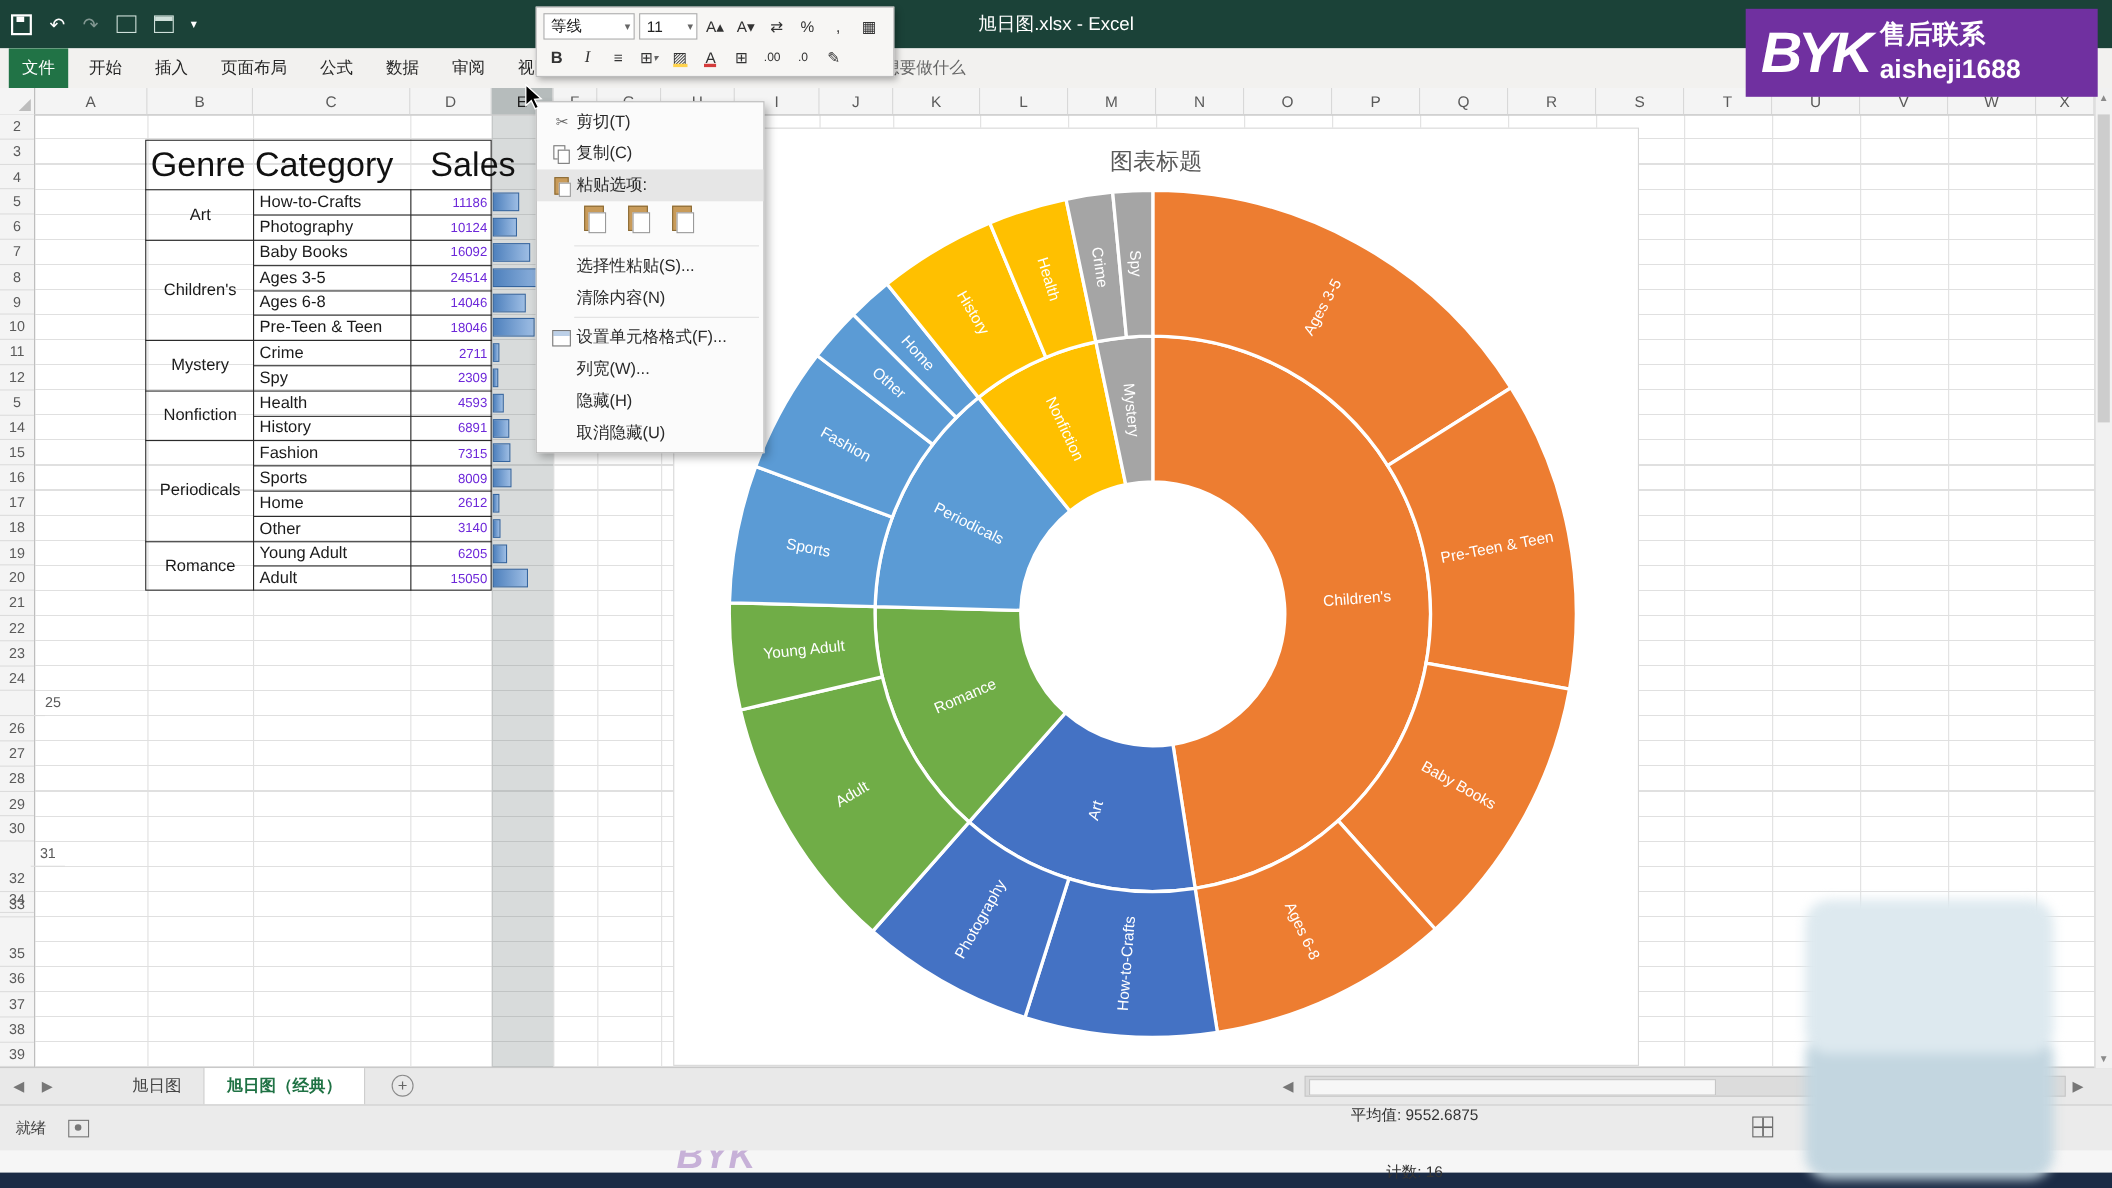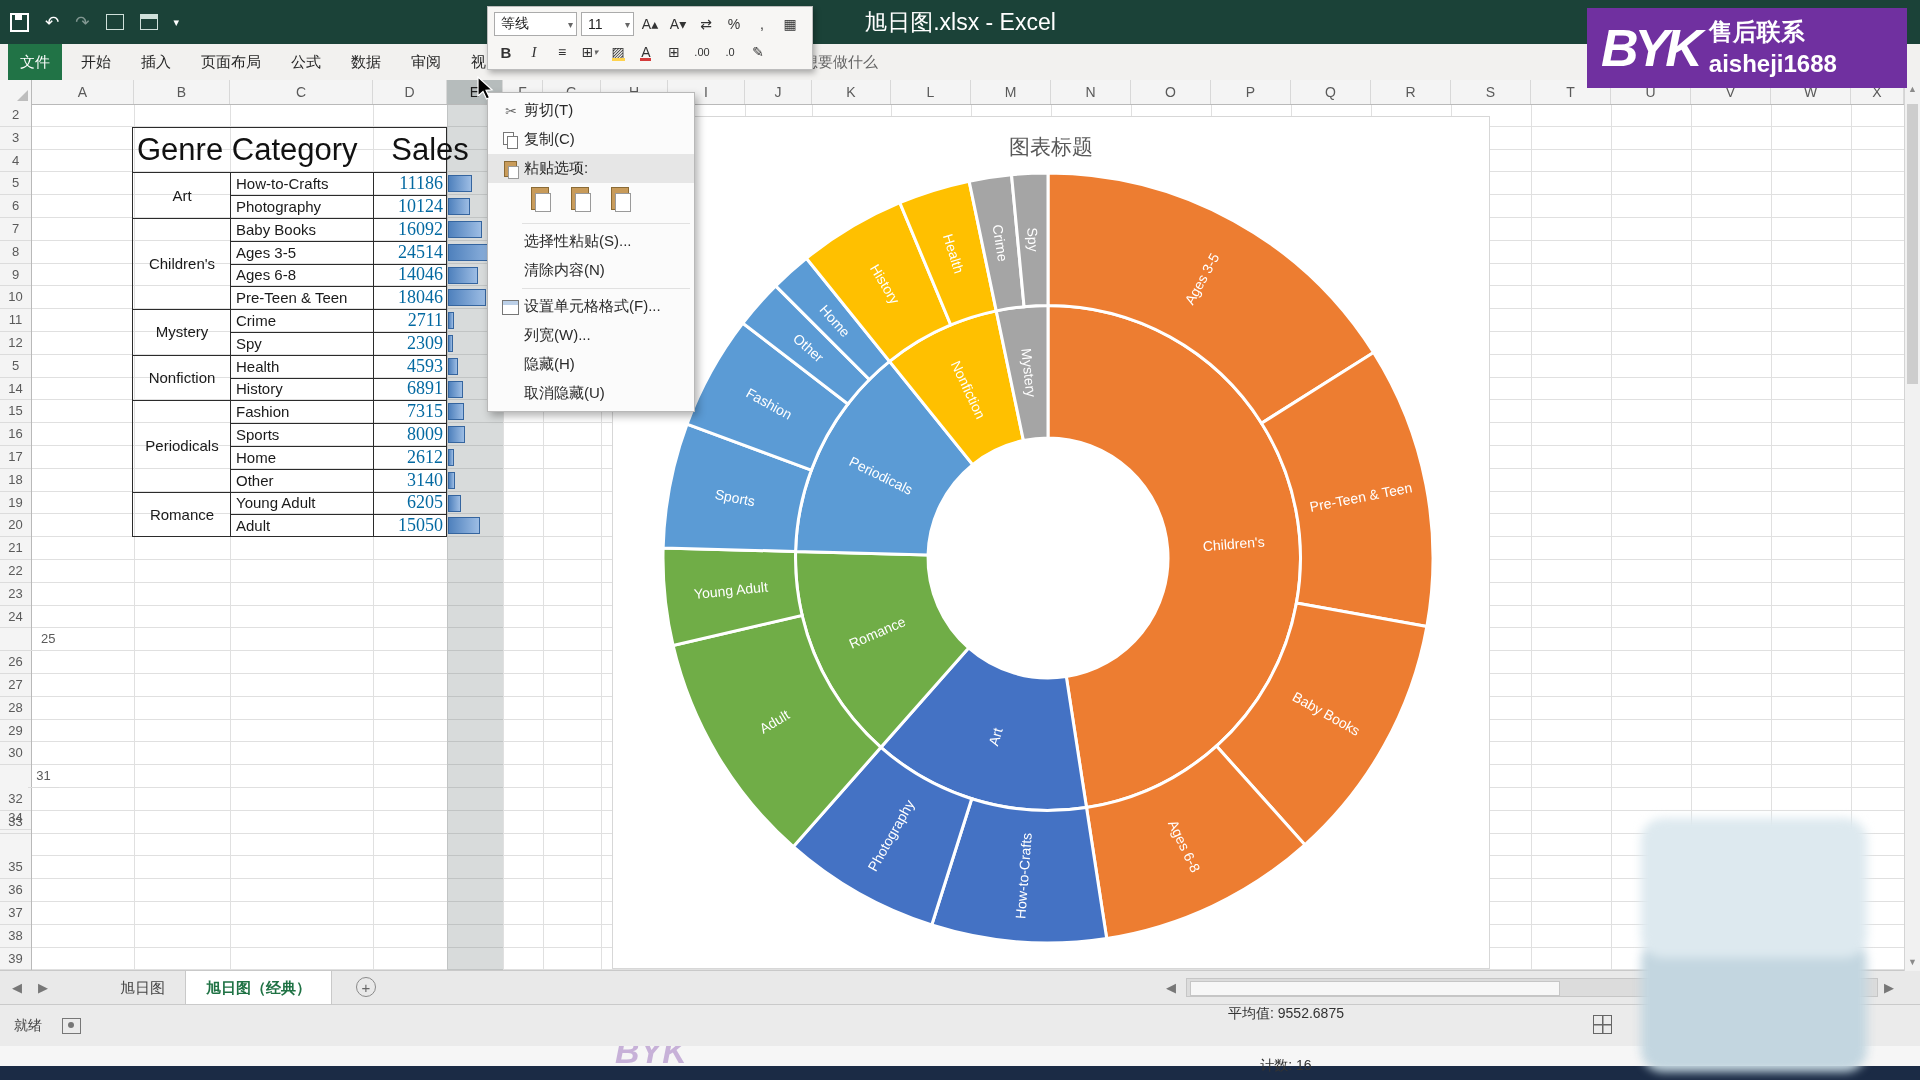--- a/index.html
+++ b/index.html
@@ -8,21 +8,21 @@
   
   #titlebar{position:absolute;left:0;top:0;width:1920px;height:44px;background:#1b4238;}
   .qat{position:absolute;left:10px;top:0;height:44px;display:flex;align-items:center;gap:16px;}
   .qicon{color:#fff;font-size:17px;line-height:1;cursor:default;}
   .qicon.dim{opacity:.45;}
   .qsave{width:15px;height:15px;border:2px solid #fff;position:relative;}
   .qsave:before{content:"";position:absolute;left:3px;top:0;width:7px;height:5px;background:#fff;}
   .qbox{width:16px;height:14px;border:1.5px solid #cfe0da;}
   .qbox2{width:16px;height:14px;border:1.5px solid #cfe0da;background:linear-gradient(#cfe0da 4px,transparent 4px);}
   .wtitle{position:absolute;left:0;top:0;width:1920px;height:44px;line-height:44px;text-align:center;
-          color:#fff;font-size:23px;}
+          color:#fff;font-size:17px;}
   
   #tabrow{position:absolute;left:0;top:44px;width:1920px;height:36px;background:#f2f1ef;border-bottom:1px solid #dadada;}
   .filetab{position:absolute;left:8px;top:0;width:54px;height:36px;background:#217346;color:#fff;
            text-align:center;line-height:36px;font-size:15px;}
   #tabs{position:absolute;left:66px;top:0;height:36px;display:flex;}
   .rtab{padding:0 15px;line-height:36px;font-size:15px;color:#262626;}
   .tellme{position:absolute;left:803px;top:0;line-height:36px;font-size:15px;color:#666;}
   
   #banner{position:absolute;left:1587px;top:8px;width:320px;height:80px;background:#7030a0;z-index:600;
           display:flex;align-items:center;}
@@ -44,21 +44,21 @@
   #gridbg{position:absolute;left:32px;top:104px;width:1872px;height:867px;z-index:5;background:
      repeating-linear-gradient(to bottom,#ffffff 0px,#ffffff 21.8px,#e0e0e0 21.8px,#e0e0e0 22.8px);}
   .vline{position:absolute;top:104px;height:867px;width:1px;background:#e0e0e0;z-index:8;}
   #seloverlay{position:absolute;left:447px;top:104px;width:56px;height:867px;background:rgba(100,110,110,.25);z-index:12;}
   
   #tablelayer{position:absolute;left:0;top:0;z-index:20;}
   .tline{position:absolute;background:#2b2b2b;}
   .tbox{position:absolute;border:1px solid #2b2b2b;box-sizing:border-box;}
   .bighead{position:absolute;font-size:31px;color:#111;white-space:nowrap;display:flex;align-items:center;}
   .cellc{position:absolute;font-size:15px;color:#1a1a1a;display:flex;align-items:center;}
-  .cellr{position:absolute;font-size:18px;color:#0369a1;display:flex;align-items:center;justify-content:flex-end;font-family:Liberation Serif, serif;}
+  .cellr{position:absolute;font-size:12px;color:#6d28d9;display:flex;align-items:center;justify-content:flex-end;}
   .cellm{position:absolute;font-size:15px;color:#1a1a1a;display:flex;align-items:center;justify-content:center;}
   .dbar{position:absolute;height:17px;background:linear-gradient(to right,#4f81bd,#9dbde4);border:1px solid #35659f;box-sizing:border-box;}
   
   #chart{position:absolute;left:612px;top:116px;width:876px;height:851px;background:#fff;border:1px solid #d7d7d7;z-index:40;}
   .ctitle{position:absolute;left:0;top:16px;width:100%;text-align:center;font-size:21px;color:#595959;}
   #sunburst text{font-family:"Liberation Sans","DejaVu Sans",sans-serif;}
   
   #minibar{position:absolute;left:487px;top:6px;width:326px;height:64px;background:#f7f6f4;border:1px solid #bdbdbd;
            box-shadow:2px 3px 6px rgba(0,0,0,.3);z-index:500;padding:3px 6px;box-sizing:border-box;}
   .mrow{display:flex;align-items:center;height:28px;gap:4px;}

